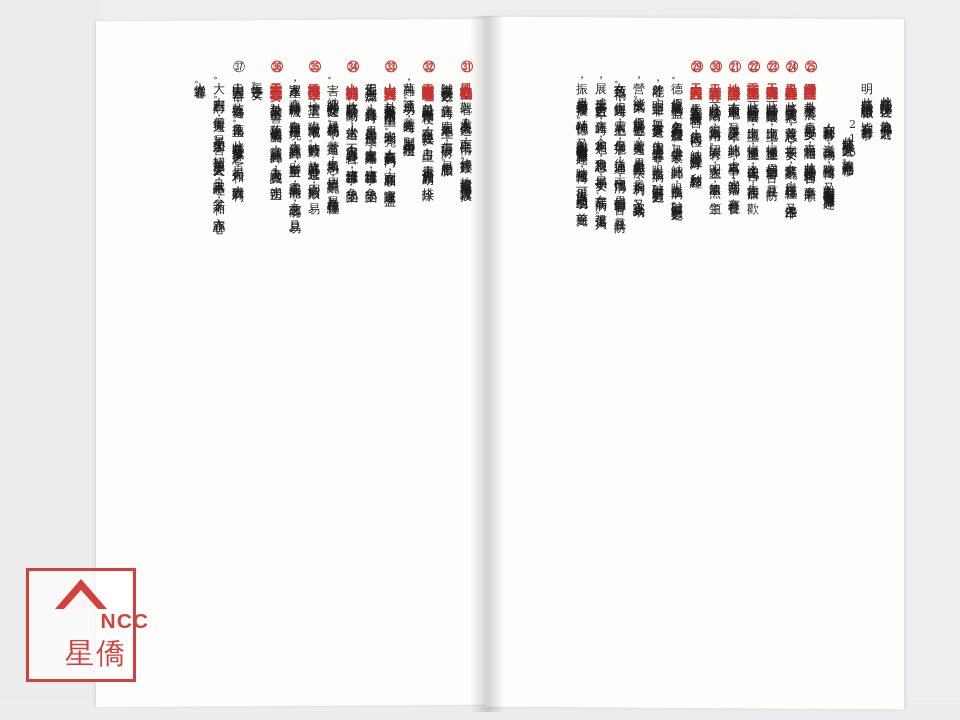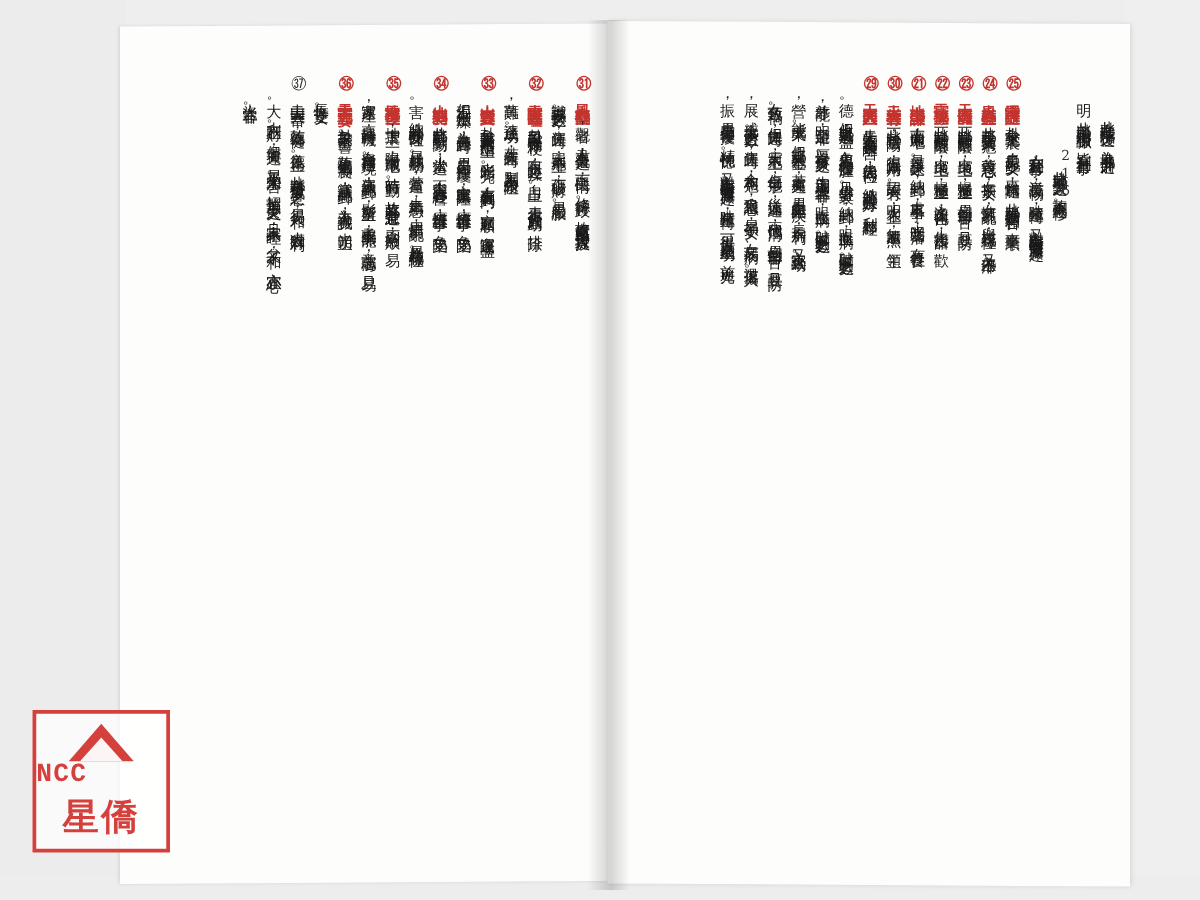--- a/index.html
+++ b/index.html
@@ -172,35 +172,36 @@
     border-left: 17px solid transparent;
     border-right: 17px solid transparent;
     border-bottom: 19px solid rgba(255,255,255,0.95);
     z-index: 2;
   }
   .logo .ncc {
     position: absolute;
     left: 0;
     top: 38px;
     width: 100%;
-    text-align: left;
-    font-family: Liberation Mono, monospace;
+    text-align: right;
+    font-family: Liberation Sans, sans-serif;
     font-size: 21px;
     font-weight: bold;
     color: #d4413d;
     letter-spacing: 1px;
+    padding-left: 16px;
   }
   .logo .cn {
     position: absolute;
-    left: 0;
+    left: 15px;
     top: 63px;
     width: 100%;
     text-align: center;
     font-size: 29px;
-    font-weight: bold;
+    font-weight: normal;
     color: #d4413d;
     letter-spacing: 2px;
   }
 </style>
 </head>
 <body>
 
 <div id="page">
   <div class="book">
 

